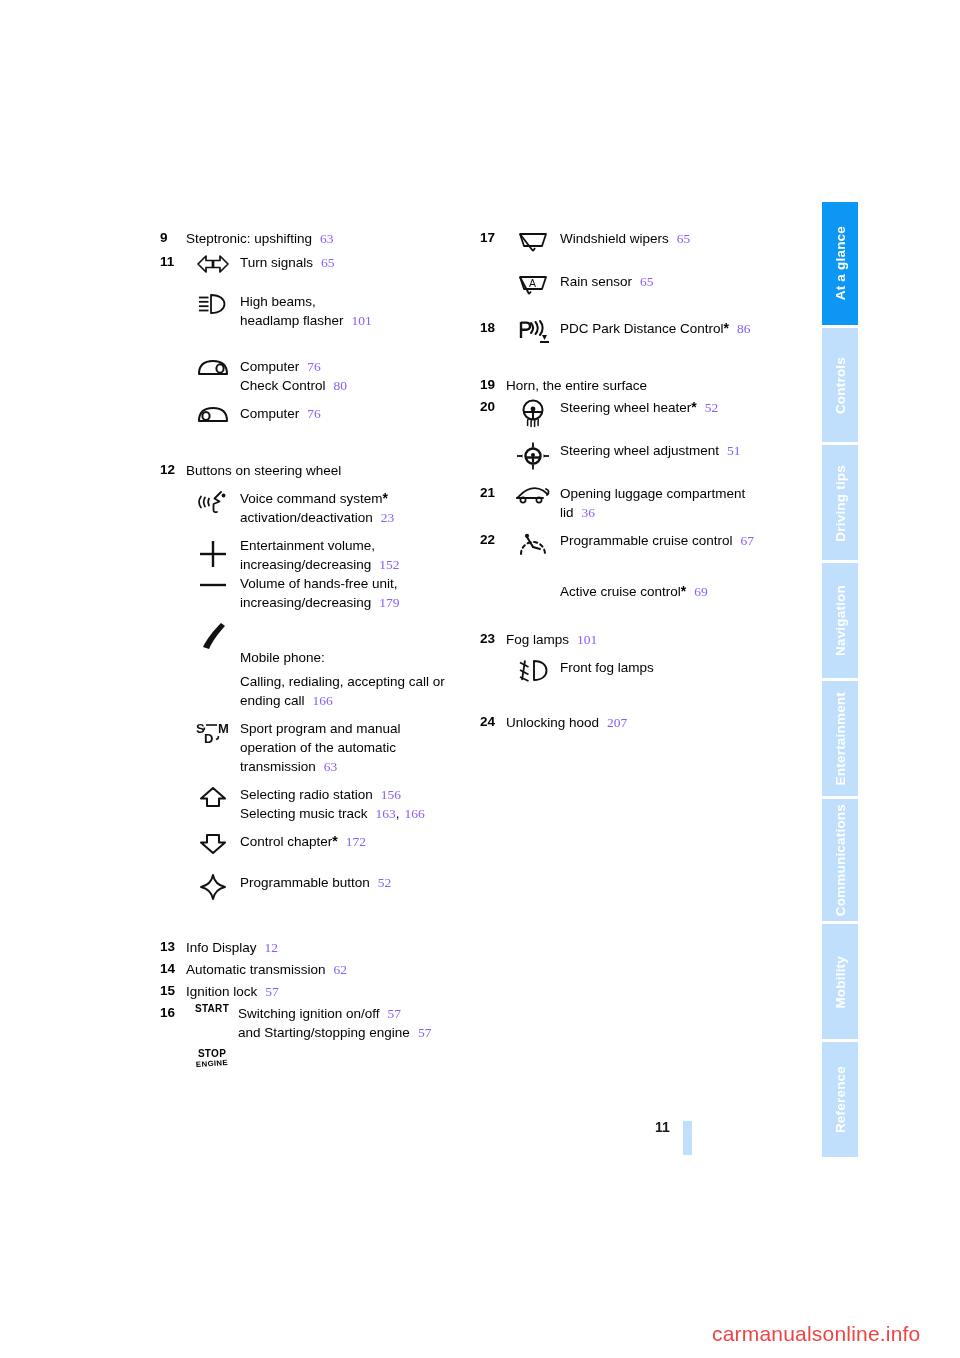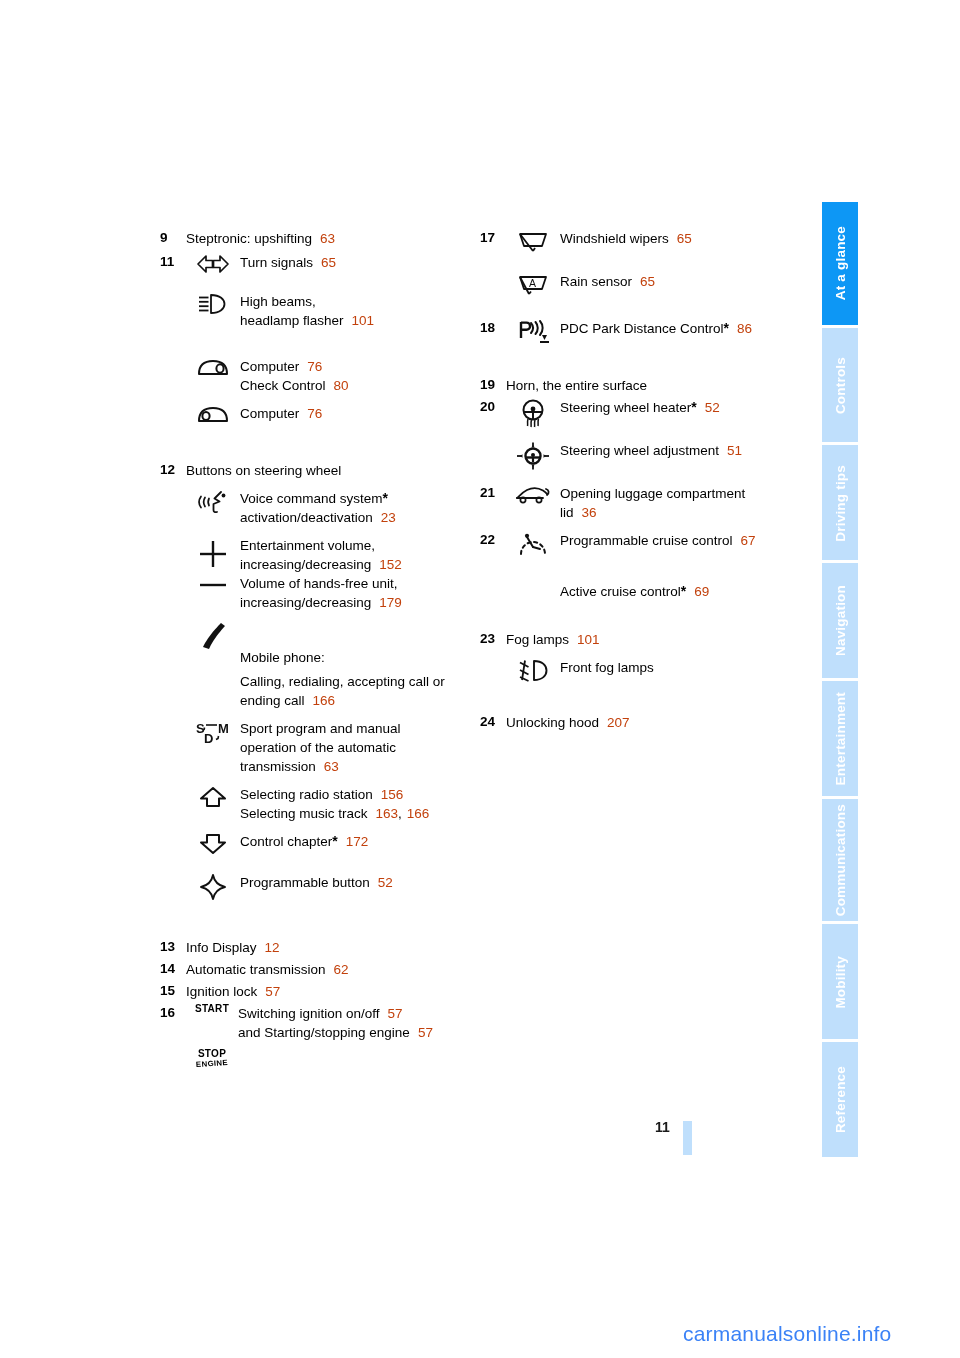--- a/index.html
+++ b/index.html
@@ -87,21 +87,22 @@
     padding-top: 1px;
   }
   .txt-cell {
     flex: 1 1 auto;
     font-size: 13.5px;
     line-height: 19px;
     padding-top: 1px;
   }
 
   .pg {
-    color: #c2410c;
+    color: #8b5cf6;
+    font-family: Liberation Serif, serif;
   }
   .star {
     font-weight: bold;
     font-size: 14px;
     line-height: 0;
     vertical-align: baseline;
   }
   .sp  { display: inline-block; width: 5px; }
   .sp2 { display: inline-block; width: 8px; }
 
@@ -145,24 +146,24 @@
   .page-bar {
     position: absolute;
     left: 683px;
     top: 1121px;
     width: 9px;
     height: 34px;
     background: #bfdffc;
   }
   .watermark {
     position: absolute;
-    left: 683px;
+    left: 712px;
     top: 1322px;
     font-size: 21px;
-    color: #3b82f6;
+    color: #ef4444;
     letter-spacing: 0.2px;
     font-family: "Liberation Sans", sans-serif;
   }
 </style>
 </head>
 <body>
 
 <div class="page">
 
   <div class="tab-rail">

